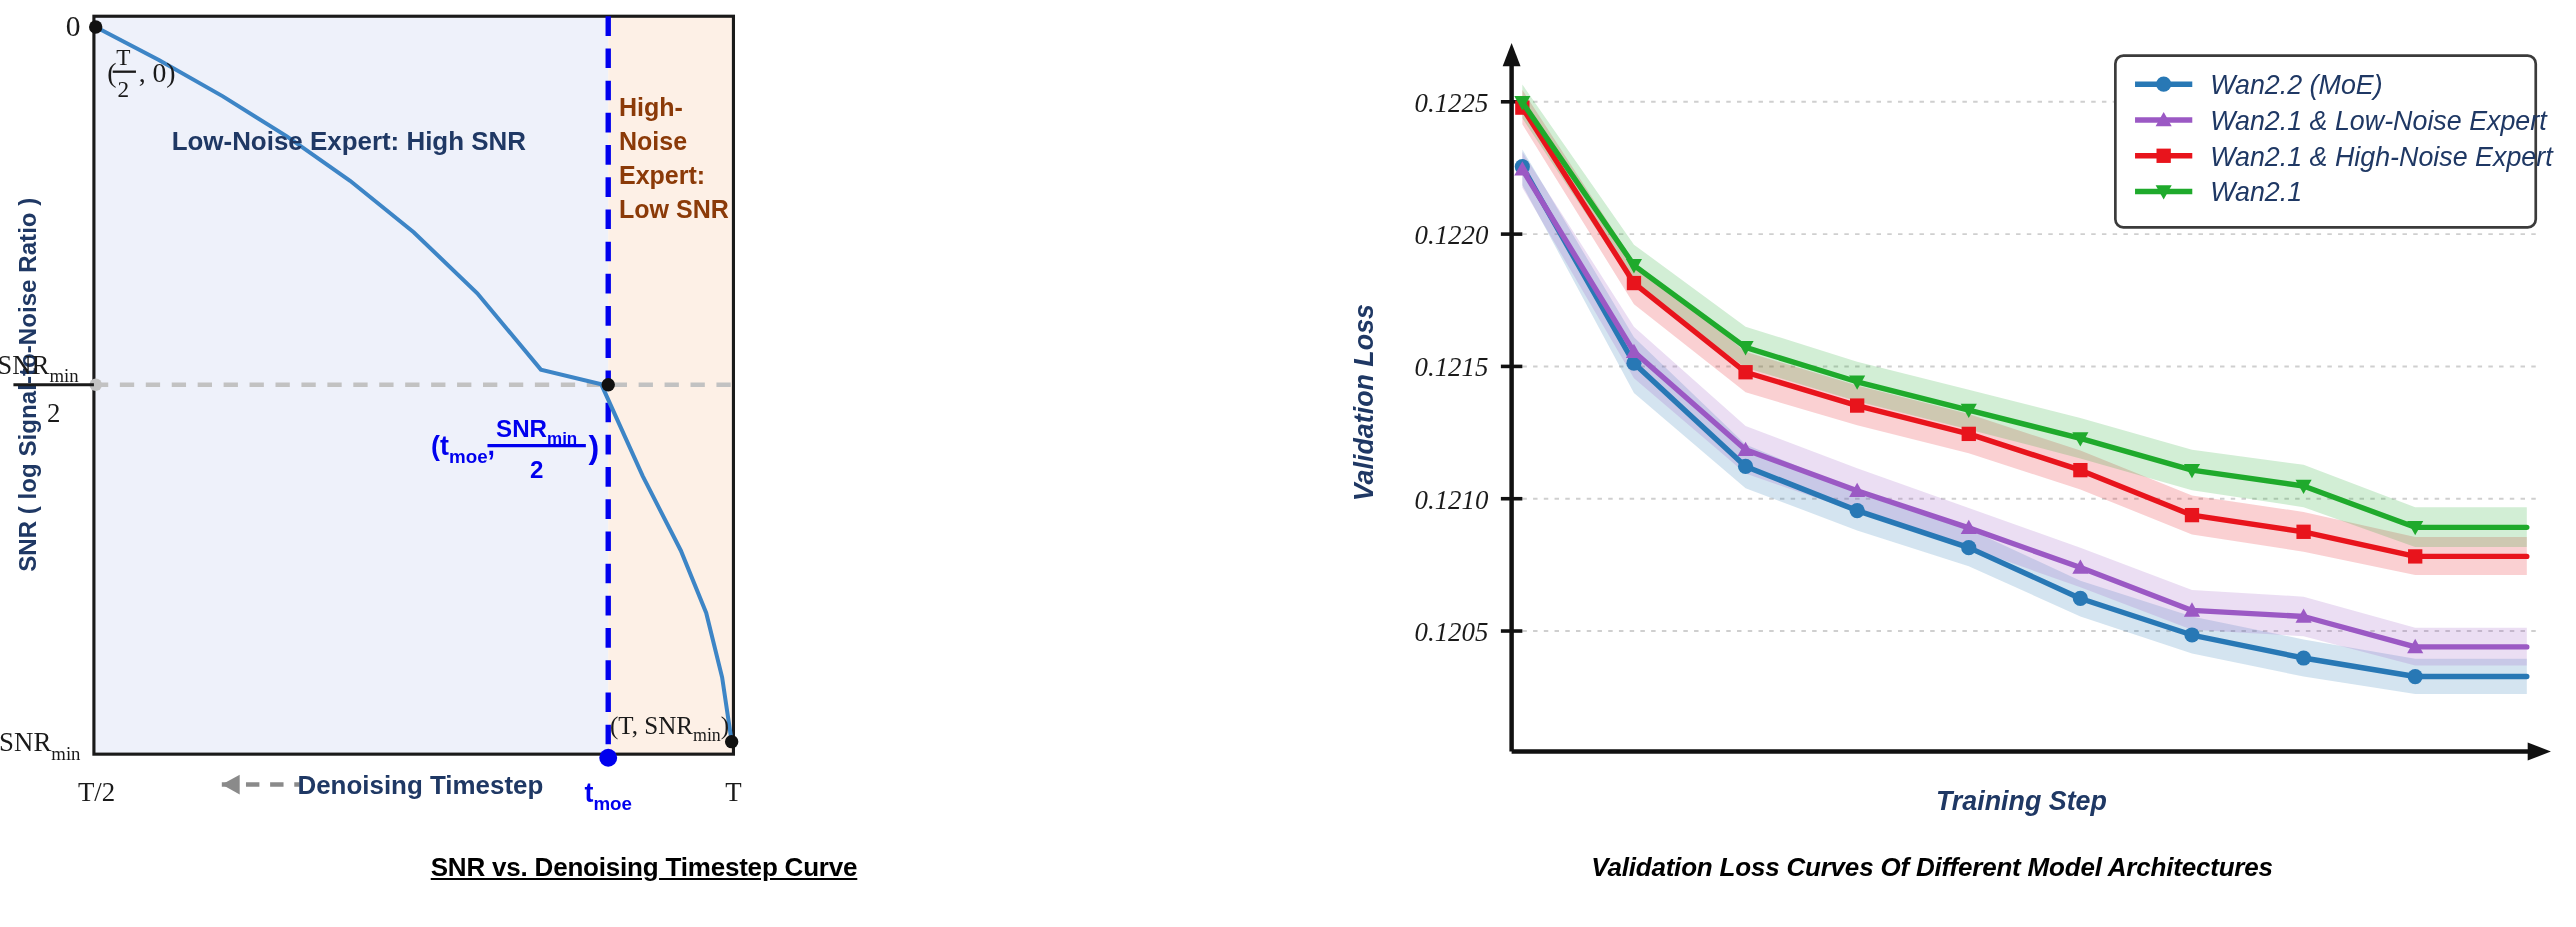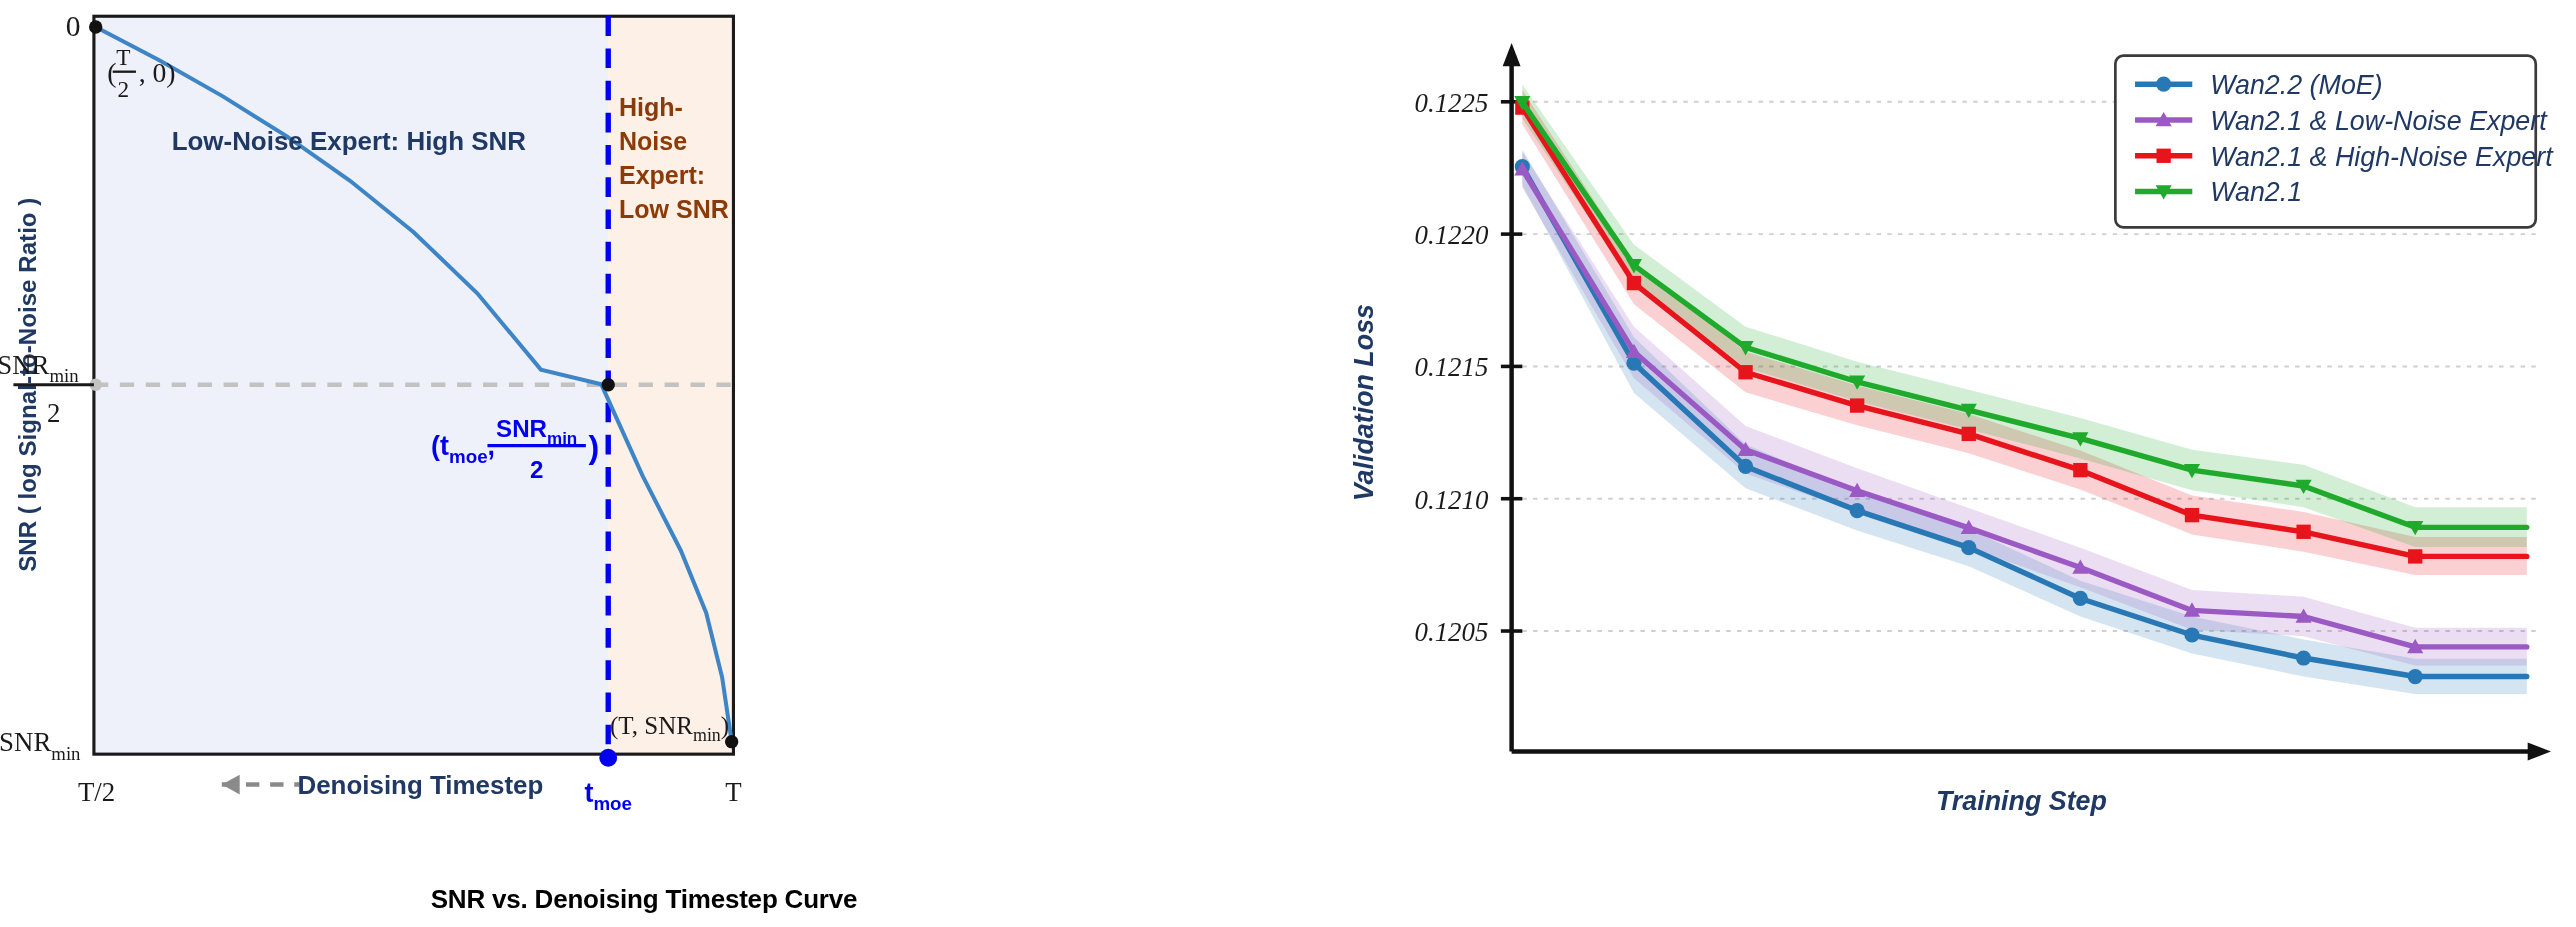--- a/index.html
+++ b/index.html
@@ -15,21 +15,21 @@
   }
   .panel{position:relative;height:928px;}
   .panel-left{width:1288px;}
   .panel-right{width:1288px;font-style:italic;}
   .panel-caption{
     position:absolute;left:0;width:100%;
     text-align:center;
     font-weight:bold;color:#000000;
     font-family:"Liberation Sans", sans-serif;
   }
-  .cap-left{top:884px;font-size:26px;letter-spacing:-0.2px;}
+  .cap-left{top:852px;font-size:26px;letter-spacing:-0.2px;text-decoration:underline;}
   .cap-right{top:852px;font-size:26px;letter-spacing:-0.2px;}
   svg{display:block;}
   .ax-title{
     font-family:"Liberation Sans", sans-serif;
     font-weight:bold;fill:#1f3864;
   }
   .tick-serif{
     font-family:"Liberation Serif", serif;
     fill:#1a1a1a;
   }
@@ -247,16 +247,17 @@
             </g>
             <g>
               <line x1="947" y1="214" x2="1011" y2="214" stroke="#1faa2c" stroke-width="6"></line>
               <polygon points="979,223 970,207 988,207" fill="#1faa2c"></polygon>
               <text x="1031" y="225" font-size="30" font-family="&quot;Liberation Sans&quot;, sans-serif" fill="#1f3864">Wan2.1</text>
             </g>
           </g>
       </g>
     </svg>
 
+    <div class="panel-caption cap-right">Validation Loss Curves Of Different Model Architectures</div>
   </div>
 
 </div>
 
 
 </body></html>

